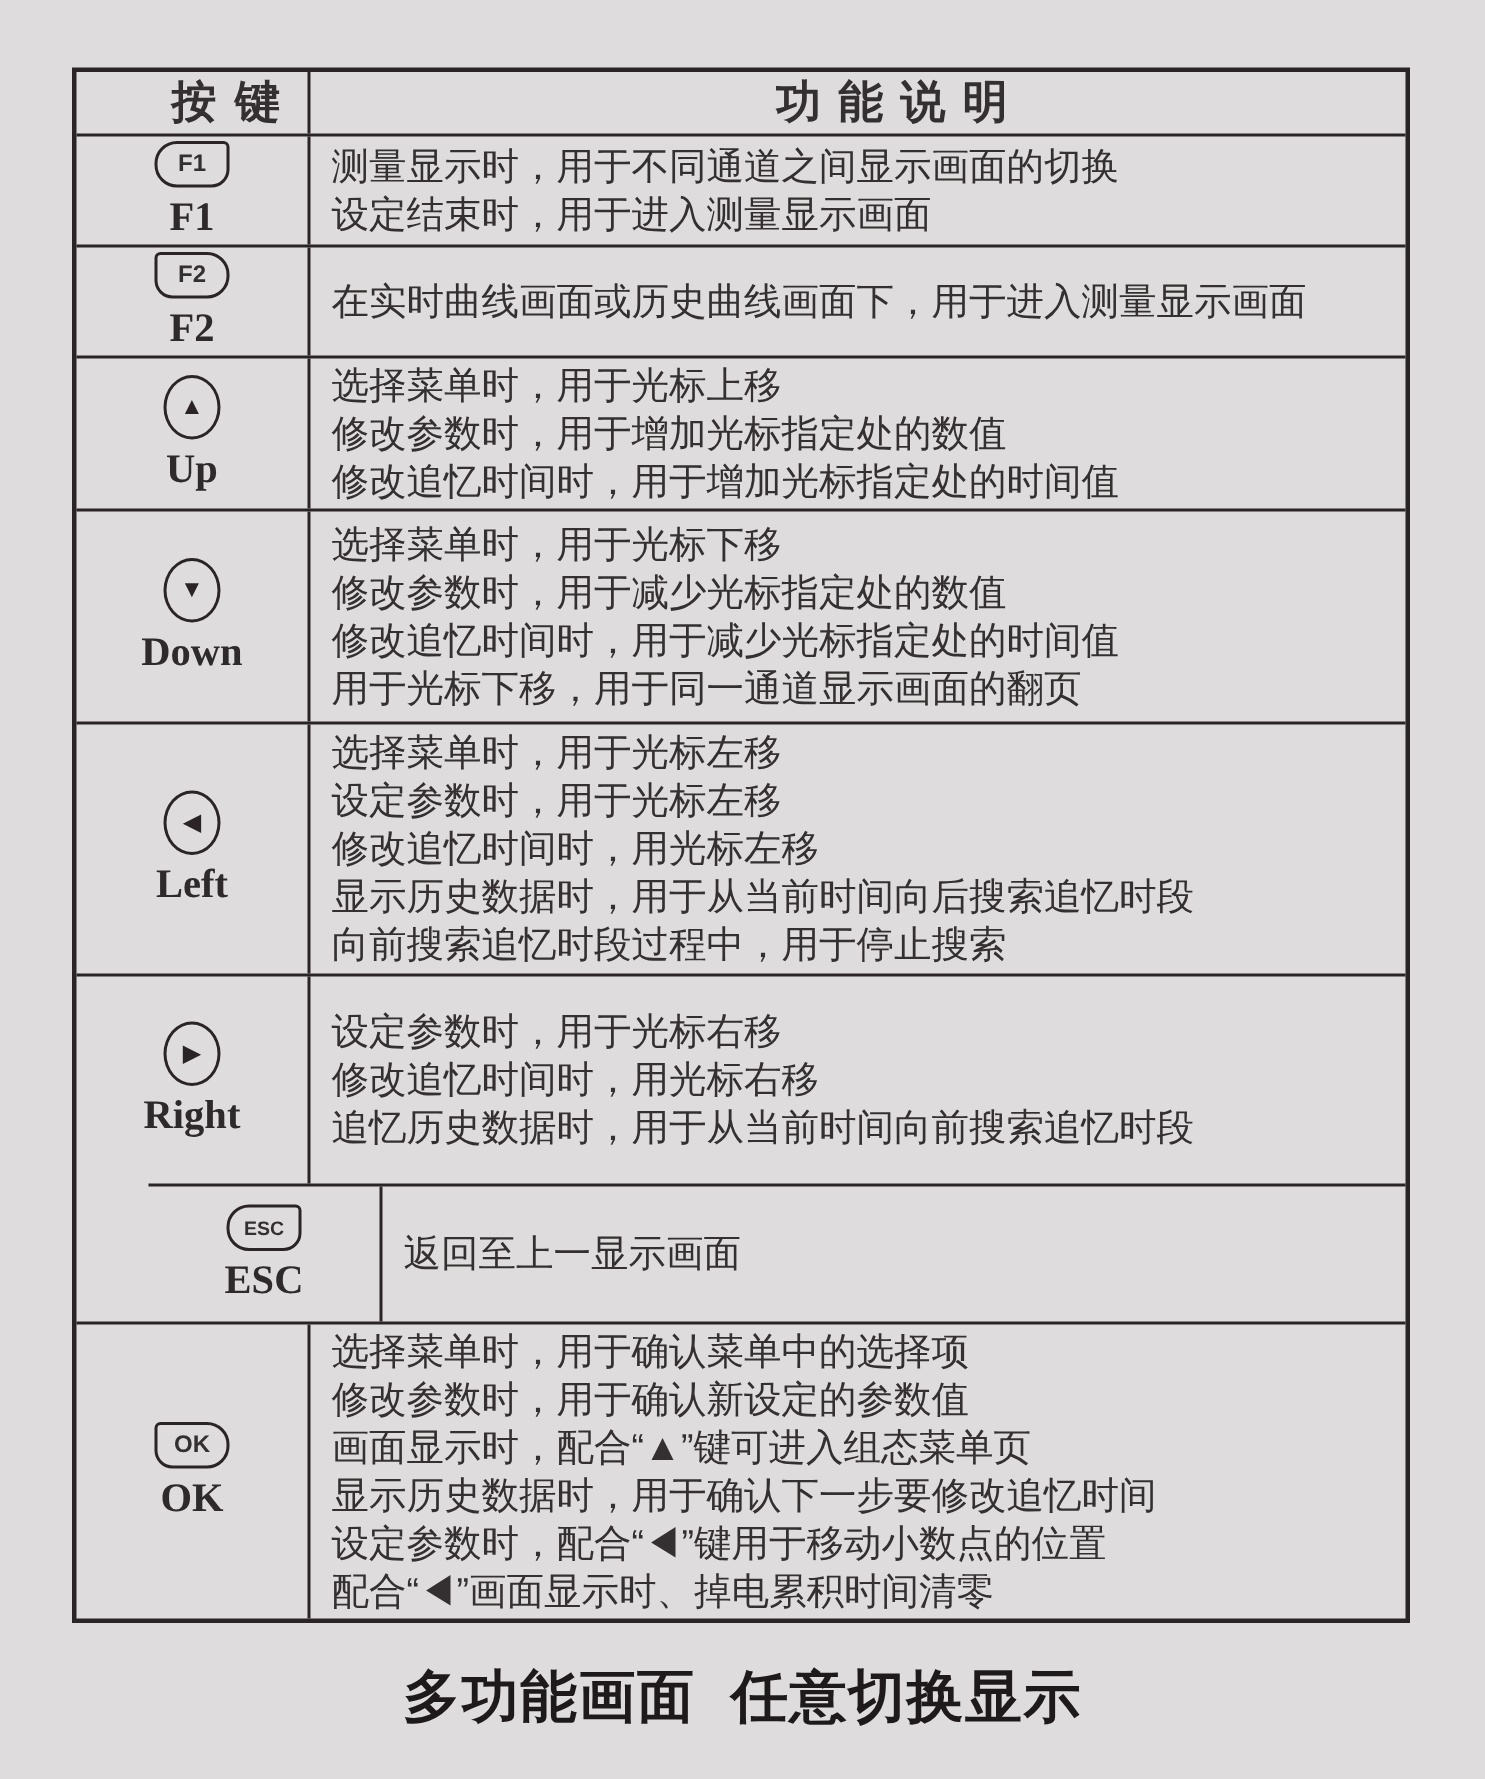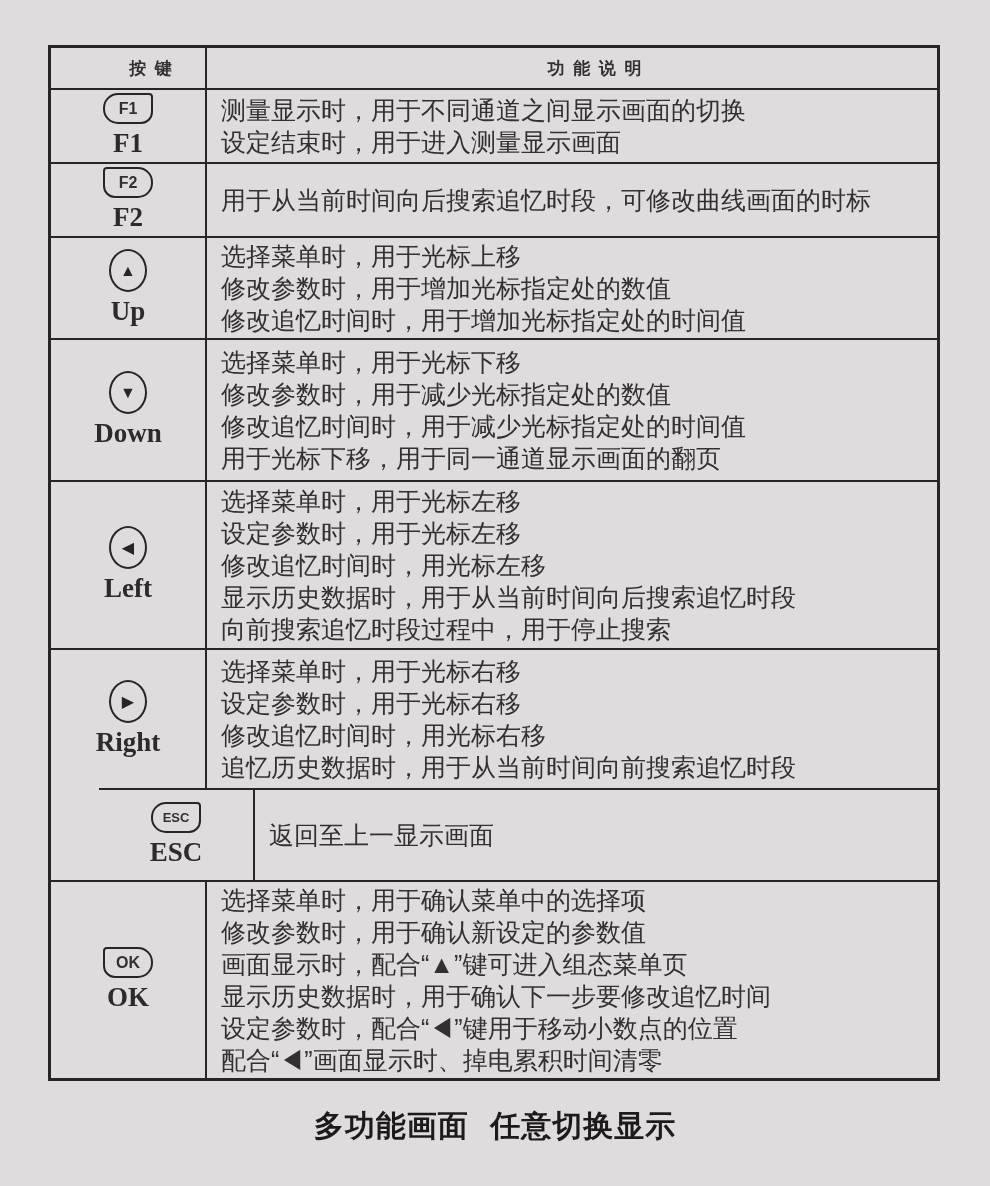--- a/index.html
+++ b/index.html
@@ -16,26 +16,26 @@
     border:3px solid #2b2427;
     box-sizing:border-box;
     background:#dedcdd;
     display:flex;flex-direction:column;
   }
   .row{display:flex;border-top:2px solid #2b2427;}
   .row:first-child{border-top:none;}
   .header-row{min-height:40px;}
   .hcell{
     display:flex;align-items:center;justify-content:center;
-    font-size:17px;font-weight:600;box-sizing:border-box;
+    font-size:30px;font-weight:600;box-sizing:border-box;
     letter-spacing:2px;
     padding-left:47px;
   }
   .hcell-key{width:154px;flex:0 0 154px;}
-  .hcell-func{flex:1;border-left:2px solid #2b2427;}
+  .hcell-func{flex:1;border-left:2px solid #2b2427;font-family:Liberation Serif, serif;}
   .cell{box-sizing:border-box;}
   .key-cell{
     width:154px;flex:0 0 154px;
     display:flex;flex-direction:column;align-items:center;justify-content:center;
     padding:2px 4px;
   }
   .func-cell{
     flex:1;border-left:2px solid #2b2427;
     display:flex;flex-direction:column;justify-content:center;
     padding:2px 12px 2px 14px;
@@ -62,21 +62,21 @@
   }
   .tri{font-size:16px;line-height:1;color:#2b2427;}
   .key-label{
     font-family:"Liberation Serif",serif;
     font-weight:700;font-size:27px;line-height:32px;
     margin-top:3px;color:#2e2a2b;
   }
   .footer-title{
     position:absolute;top:1106px;left:0;width:100%;
     text-align:center;
-    font-size:30px;font-weight:700;color:#1e1a1b;
+    font-size:38px;font-weight:700;color:#1e1a1b;
     word-spacing:12px;letter-spacing:1px;
   }
 </style>
 </head>
 <body>
 
 <div class="key-table">
   <div class="row header-row">
     <div class="hcell hcell-key">按 键</div>
     <div class="hcell hcell-func">功 能 说 明</div>
@@ -95,21 +95,21 @@
       </div>
     </div>
     <div class="row" style="min-height: 72px; justify-content: center;">
       <div class="cell key-cell">
         <div class="keycap rect right-round">
           <span>F2</span>
         </div>
         <div class="key-label">F2</div>
       </div>
       <div class="cell func-cell">
-        <div class="func-line">用于从当前时间向后搜索追忆时段，可修改曲线画面的时标</div>
+        <div class="func-line">在实时曲线画面或历史曲线画面下，用于进入测量显示画面</div>
       </div>
     </div>
     <div class="row" style="min-height: 100px;">
       <div class="cell key-cell">
         <div class="keycap circle">
           <span class="tri">▲</span>
         </div>
         <div class="key-label">Up</div>
       </div>
       <div class="cell func-cell">
@@ -148,21 +148,20 @@
       </div>
     </div>
     <div class="row" style="min-height: 138px;">
       <div class="cell key-cell">
         <div class="keycap circle">
           <span class="tri">▶</span>
         </div>
         <div class="key-label">Right</div>
       </div>
       <div class="cell func-cell">
-        <div class="func-line">选择菜单时，用于光标右移</div>
         <div class="func-line">设定参数时，用于光标右移</div>
         <div class="func-line">修改追忆时间时，用光标右移</div>
         <div class="func-line">追忆历史数据时，用于从当前时间向前搜索追忆时段</div>
       </div>
     </div>
     <div class="row" style="min-height: 90px; margin-left: 48px;">
       <div class="cell key-cell">
         <div class="keycap rect left-round small-cap">
           <span>ESC</span>
         </div>

